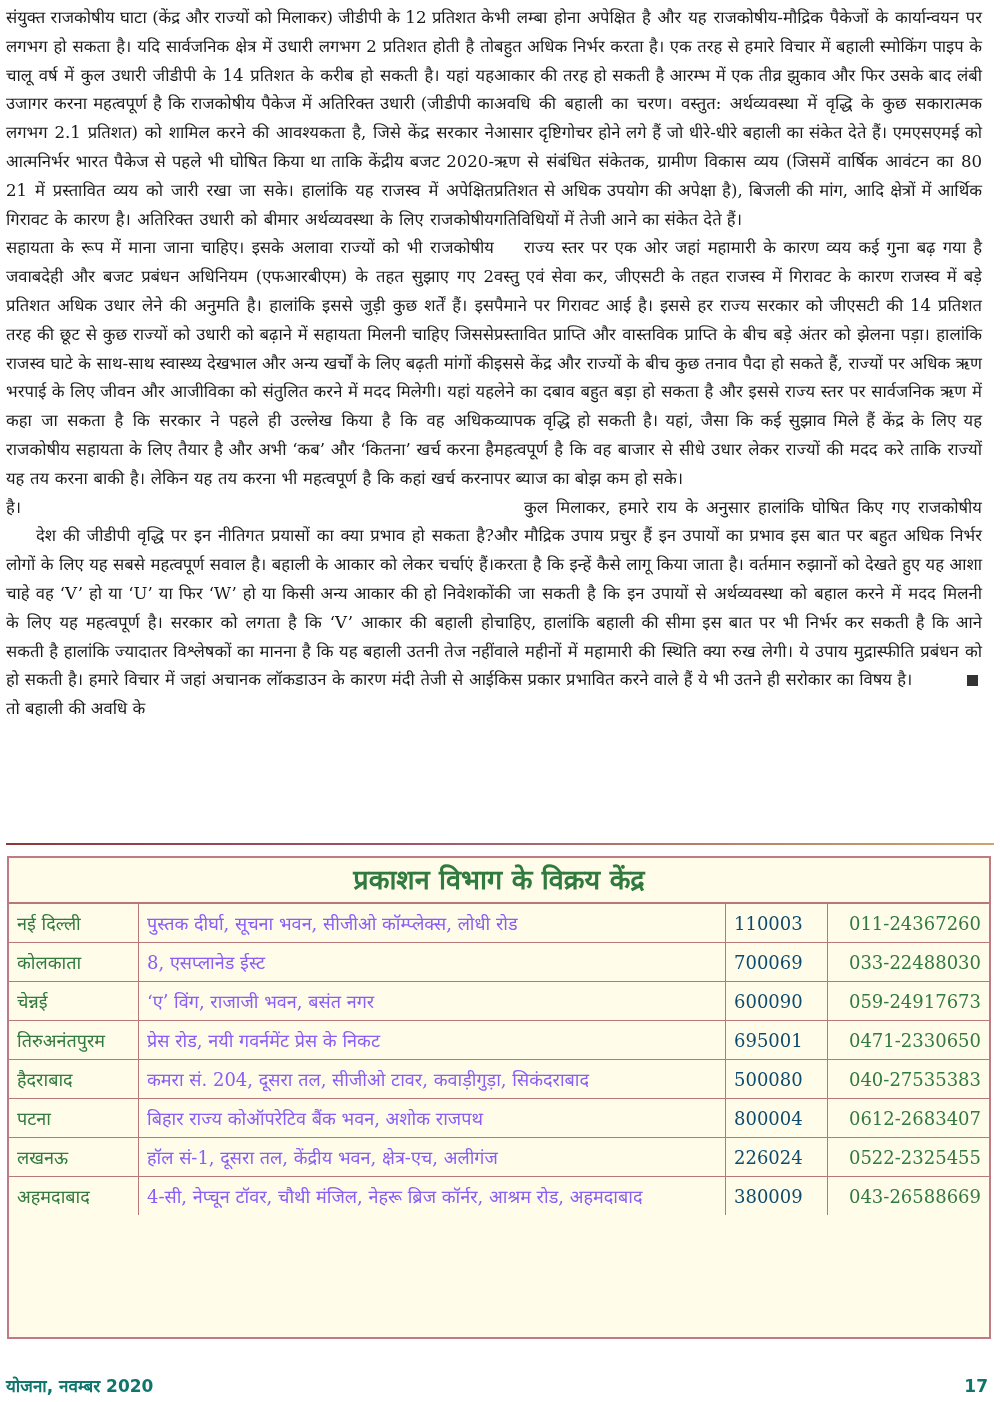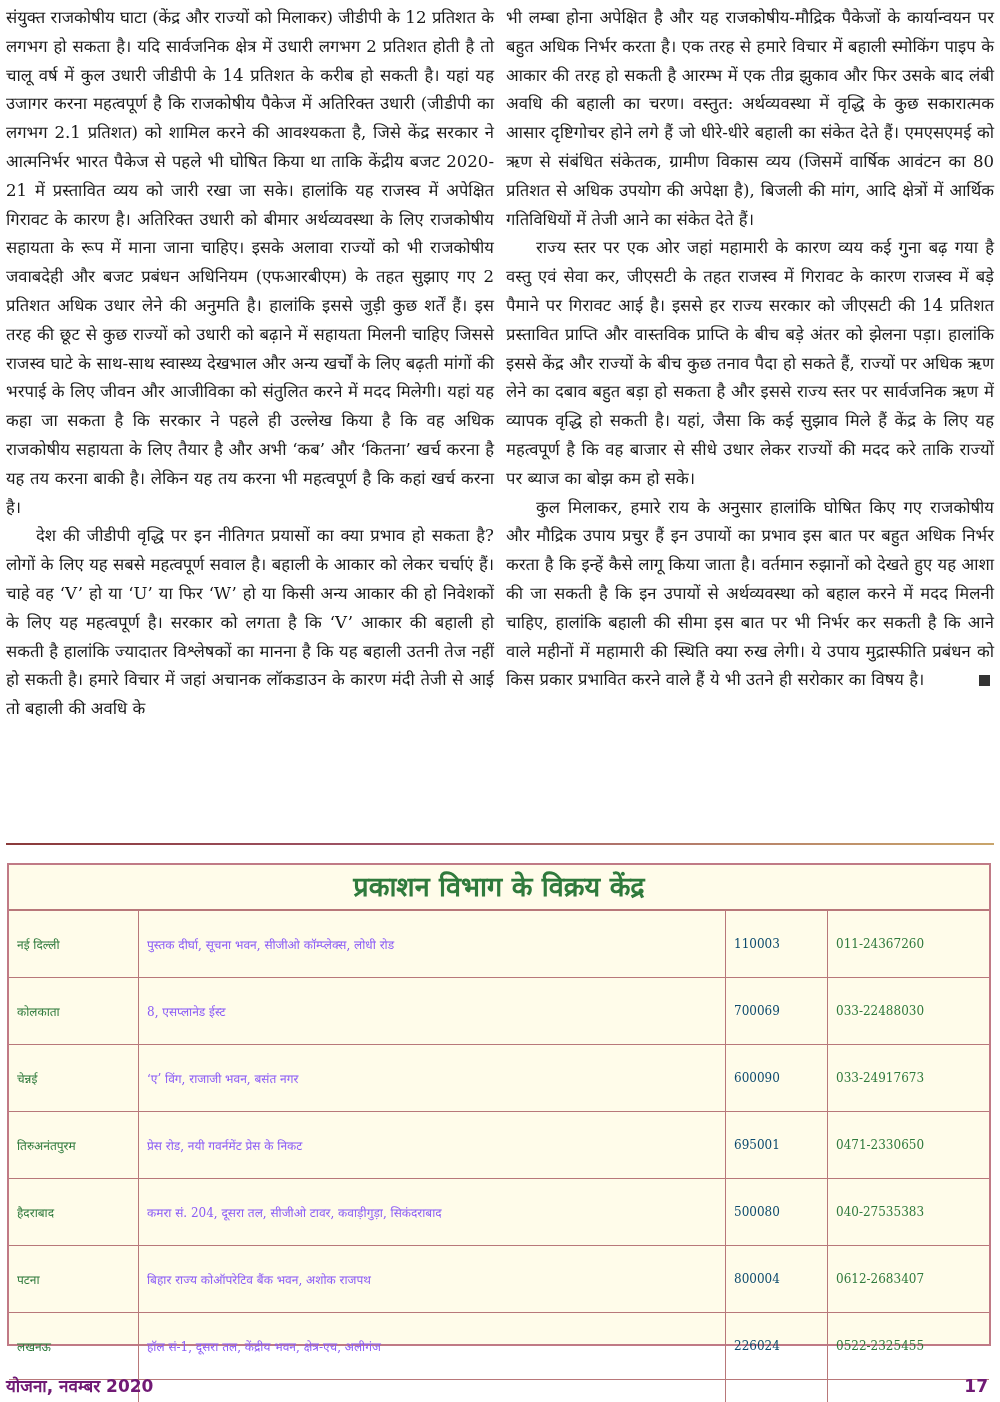--- a/index.html
+++ b/index.html
@@ -3,63 +3,63 @@
   <meta charset="utf-8">
   <style>
     html, body { margin: 0; padding: 0; }
     body {
       width: 1000px; height: 1402px; background: #ffffff;
       font-family: "DejaVu Serif", "Liberation Serif", serif;
       color: #1a1a1a; position: relative; overflow: hidden;
     }
     .columns {
       position: absolute; left: 6px; top: 4px; width: 988px; height: 830px;
-      display: flex; justify-content: space-between;
+      display: flex; justify-content: flex-start;
     }
     .col {
       width: 488px; font-size: 16.6px; line-height: 28.8px;
       text-align: justify; text-align-last: left;
     }
     .col p { margin: 0; }
     .col p.indent { text-indent: 30px; }
     .col-right { width: 488px; }
     .end-mark {
       display: inline-block; width: 11px; height: 11px; background: #333;
       float: right; margin-top: 9px; margin-right: 4px;
     }
     .rule {
       position: absolute; left: 6px; top: 843px; width: 988px; height: 2px;
       background: linear-gradient(90deg, #8a3a3a, #a0566a 40%, #c9a56b 100%);
     }
     .table-box {
       position: absolute; left: 7px; top: 856px; width: 984px; height: 483px;
-      background: #fffcea; border: 2px solid #c07a86; box-sizing: border-box; margin-top: 7px;
+      background: #fffcea; border: 2px solid #c07a86; box-sizing: border-box;
     }
     .table-title {
       height: 44px; line-height: 44px; text-align: center;
       color: #2f7a3c; font-size: 27px; font-weight: bold;
       border-bottom: 1.5px solid #b8787a;
     }
     table { border-collapse: collapse; width: 100%; }
     td {
-      border: 1.5px solid #b8787a; height: 38px; padding: 14px 8px;
-      font-size: 12px; white-space: nowrap;
+      border: 1.5px solid #b8787a; height: 38px; padding: 0 8px;
+      font-size: 18px; white-space: nowrap;
     }
     tr:last-child td { border-bottom: none; }
     td:first-child { border-left: none; }
-    td:last-child { border-right: none; }
+    td:last-child { border-right: none; text-align: right; }
     td.city { color: #2f7a3c; width: 113px; }
     td.addr { color: #8b5cf6; width: 570px; }
     td.pin { color: #0c4a6e; width: 85px; }
     td.phone { color: #2f7a3c; }
     .footer {
       position: absolute; left: 6px; top: 1374px; width: 982px;
       display: flex; justify-content: space-between; align-items: baseline;
       font-family: "DejaVu Sans", sans-serif; font-weight: bold;
-      font-size: 17px; color: #701a75;
+      font-size: 17px; color: #0f766e;
     }
   </style>
 </head>
 <body>
 
 <div class="columns">
   <div class="col">
     <p>संयुक्त राजकोषीय घाटा (केंद्र और राज्यों को मिलाकर) जीडीपी के 12 प्रतिशत के लगभग हो सकता है। यदि सार्वजनिक क्षेत्र में उधारी लगभग 2 प्रतिशत होती है तो चालू वर्ष में कुल उधारी जीडीपी के 14 प्रतिशत के करीब हो सकती है। यहां यह उजागर करना महत्वपूर्ण है कि राजकोषीय पैकेज में अतिरिक्त उधारी (जीडीपी का लगभग 2.1 प्रतिशत) को शामिल करने की आवश्यकता है, जिसे केंद्र सरकार ने आत्मनिर्भर भारत पैकेज से पहले भी घोषित किया था ताकि केंद्रीय बजट 2020-21 में प्रस्तावित व्यय को जारी रखा जा सके। हालांकि यह राजस्व में अपेक्षित गिरावट के कारण है। अतिरिक्त उधारी को बीमार अर्थव्यवस्था के लिए राजकोषीय सहायता के रूप में माना जाना चाहिए। इसके अलावा राज्यों को भी राजकोषीय जवाबदेही और बजट प्रबंधन अधिनियम (एफआरबीएम) के तहत सुझाए गए 2 प्रतिशत अधिक उधार लेने की अनुमति है। हालांकि इससे जुड़ी कुछ शर्तें हैं। इस तरह की छूट से कुछ राज्यों को उधारी को बढ़ाने में सहायता मिलनी चाहिए जिससे राजस्व घाटे के साथ-साथ स्वास्थ्य देखभाल और अन्य खर्चों के लिए बढ़ती मांगों की भरपाई के लिए जीवन और आजीविका को संतुलित करने में मदद मिलेगी। यहां यह कहा जा सकता है कि सरकार ने पहले ही उल्लेख किया है कि वह अधिक राजकोषीय सहायता के लिए तैयार है और अभी ‘कब’ और ‘कितना’ खर्च करना है यह तय करना बाकी है। लेकिन यह तय करना भी महत्वपूर्ण है कि कहां खर्च करना है।</p>
     <p class="indent">देश की जीडीपी वृद्धि पर इन नीतिगत प्रयासों का क्या प्रभाव हो सकता है? लोगों के लिए यह सबसे महत्वपूर्ण सवाल है। बहाली के आकार को लेकर चर्चाएं हैं। चाहे वह ‘V’ हो या ‘U’ या फिर ‘W’ हो या किसी अन्य आकार की हो निवेशकों के लिए यह महत्वपूर्ण है। सरकार को लगता है कि ‘V’ आकार की बहाली हो सकती है हालांकि ज्यादातर विश्लेषकों का मानना है कि यह बहाली उतनी तेज नहीं हो सकती है। हमारे विचार में जहां अचानक लॉकडाउन के कारण मंदी तेजी से आई तो बहाली की अवधि के</p>
   </div>
@@ -85,21 +85,21 @@
         <tr>
           <td class="city">कोलकाता</td>
           <td class="addr">8, एसप्लानेड ईस्ट</td>
           <td class="pin">700069</td>
           <td class="phone">033-22488030</td>
         </tr>
         <tr>
           <td class="city">चेन्नई</td>
           <td class="addr">‘ए’ विंग, राजाजी भवन, बसंत नगर</td>
           <td class="pin">600090</td>
-          <td class="phone">033-24917673</td>
+          <td class="phone">059-24917673</td>
         </tr>
         <tr>
           <td class="city">तिरुअनंतपुरम</td>
           <td class="addr">प्रेस रोड, नयी गवर्नमेंट प्रेस के निकट</td>
           <td class="pin">695001</td>
           <td class="phone">0471-2330650</td>
         </tr>
         <tr>
           <td class="city">हैदराबाद</td>
           <td class="addr">कमरा सं. 204, दूसरा तल, सीजीओ टावर, कवाड़ीगुड़ा, सिकंदराबाद</td>

